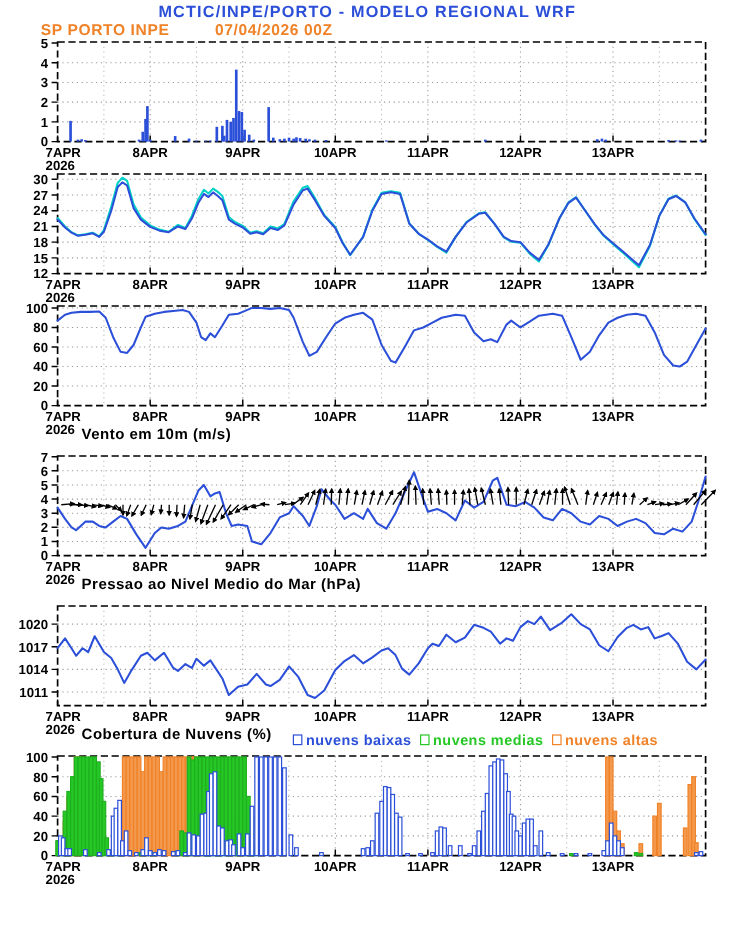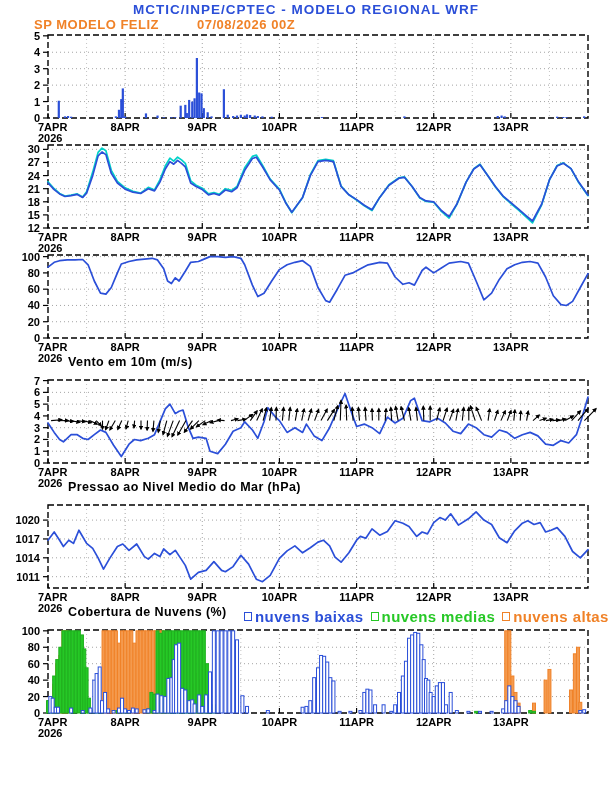--- a/index.html
+++ b/index.html
@@ -6,30 +6,30 @@
   body{width:612px;font-family:"Liberation Sans","DejaVu Sans",sans-serif;font-weight:bold;
        -webkit-font-smoothing:antialiased;}
   .hdr1{text-align:center;font-size:13.5px;letter-spacing:1px;padding-top:2px;}
   .hdr2{font-size:13px;letter-spacing:0.5px;padding-left:34px;}
   .hdr2 .run{margin-left:38px;}
   .trow{position:relative;height:15px;font-size:12.5px;letter-spacing:0.4px;}
   .trow .ptitle{position:absolute;left:68px;top:0;color:#000;}
   .trow .pright{position:absolute;right:26px;top:0;}
   .panel{line-height:0;}
   svg text.tick{font-family:"Liberation Sans","DejaVu Sans",sans-serif;font-weight:bold;font-size:11px;fill:#000;}
-  .legend{position:absolute;left:238px;top:0;display:flex;gap:7px;font-size:15px;}
+  .legend{position:absolute;left:238px;top:0;display:flex;gap:7px;font-size:12px;}
   .lgitem{display:flex;align-items:center;gap:3px;}
   .box{display:inline-block;width:8px;height:9px;border:1.6px solid #000;background:#fff;box-sizing:border-box;}
 </style>
 </head>
 <body>
 
-<div class="hdr1" style="color: rgb(43, 79, 216);">MCTIC/INPE/CPTEC - MODELO REGIONAL WRF</div>
+<div class="hdr1" style="color: rgb(43, 79, 216);">MCTIC/INPE/PORTO - MODELO REGIONAL WRF</div>
 <div class="hdr2">
-  <span style="color: rgb(240, 130, 40);">SP MODELO FELIZ</span><span class="run" style="color: rgb(240, 130, 40);">07/08/2026 00Z</span>
+  <span style="color: rgb(240, 130, 40);">SP PORTO INPE</span><span class="run" style="color: rgb(240, 130, 40);">07/04/2026 00Z</span>
 </div>
 
 <div class="panel">
   <svg class="plot" viewBox="0 0 612 110" width="612" height="110">
       <line x1="86.57142857142857" x2="86.57142857142857" y1="3" y2="86" stroke="#9a9a9a" stroke-width="0.6" stroke-dasharray="1 3"></line>
       <line x1="125.14285714285714" x2="125.14285714285714" y1="3" y2="86" stroke="#9a9a9a" stroke-width="0.9" stroke-dasharray="1 3"></line>
       <line x1="163.71428571428572" x2="163.71428571428572" y1="3" y2="86" stroke="#9a9a9a" stroke-width="0.6" stroke-dasharray="1 3"></line>
       <line x1="202.28571428571428" x2="202.28571428571428" y1="3" y2="86" stroke="#9a9a9a" stroke-width="0.9" stroke-dasharray="1 3"></line>
       <line x1="240.85714285714286" x2="240.85714285714286" y1="3" y2="86" stroke="#9a9a9a" stroke-width="0.6" stroke-dasharray="1 3"></line>
       <line x1="279.42857142857144" x2="279.42857142857144" y1="3" y2="86" stroke="#9a9a9a" stroke-width="0.9" stroke-dasharray="1 3"></line>

